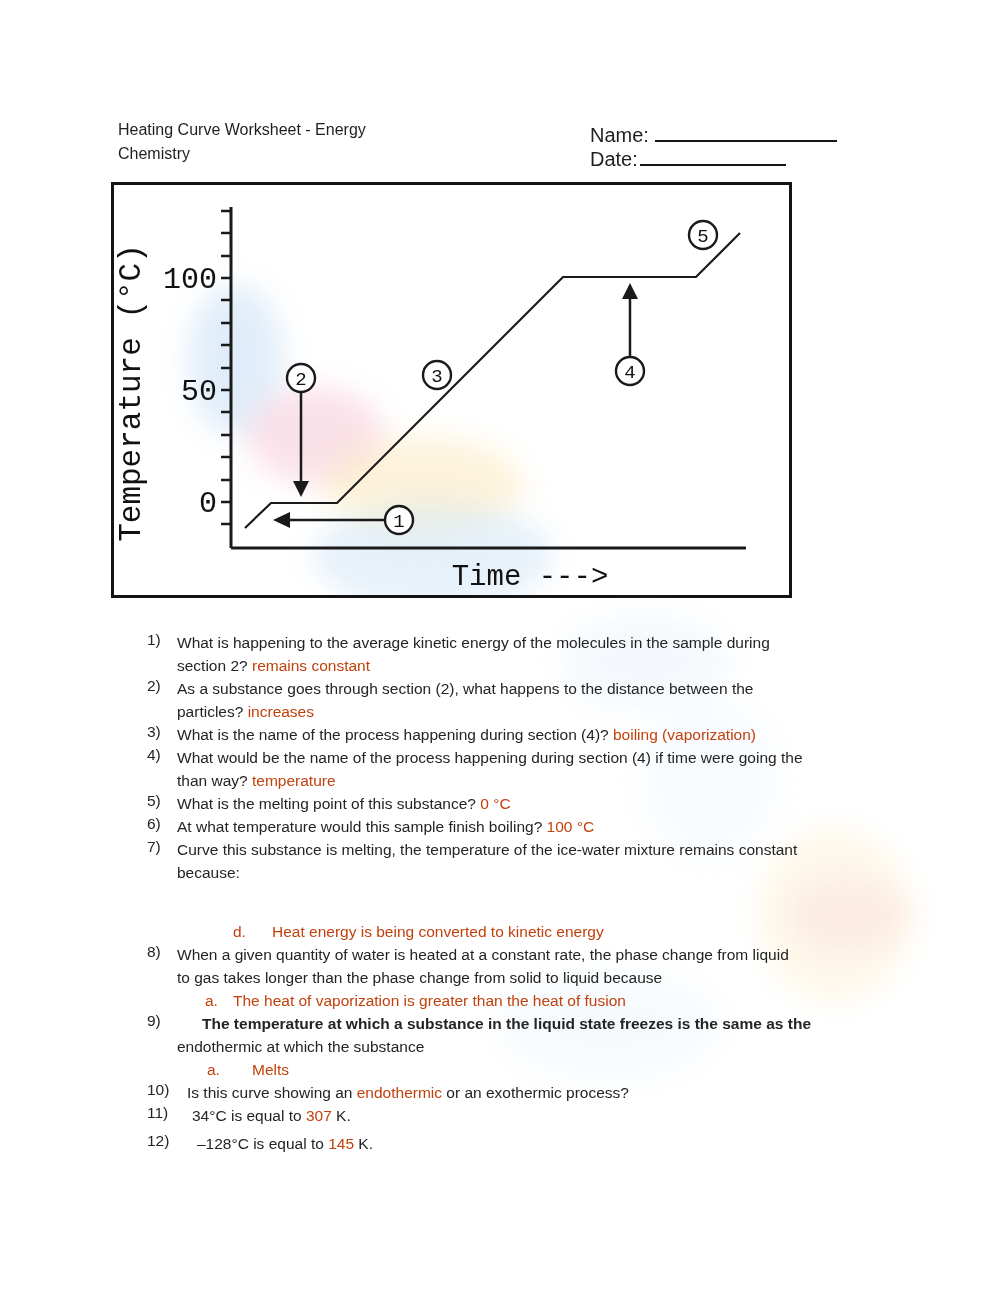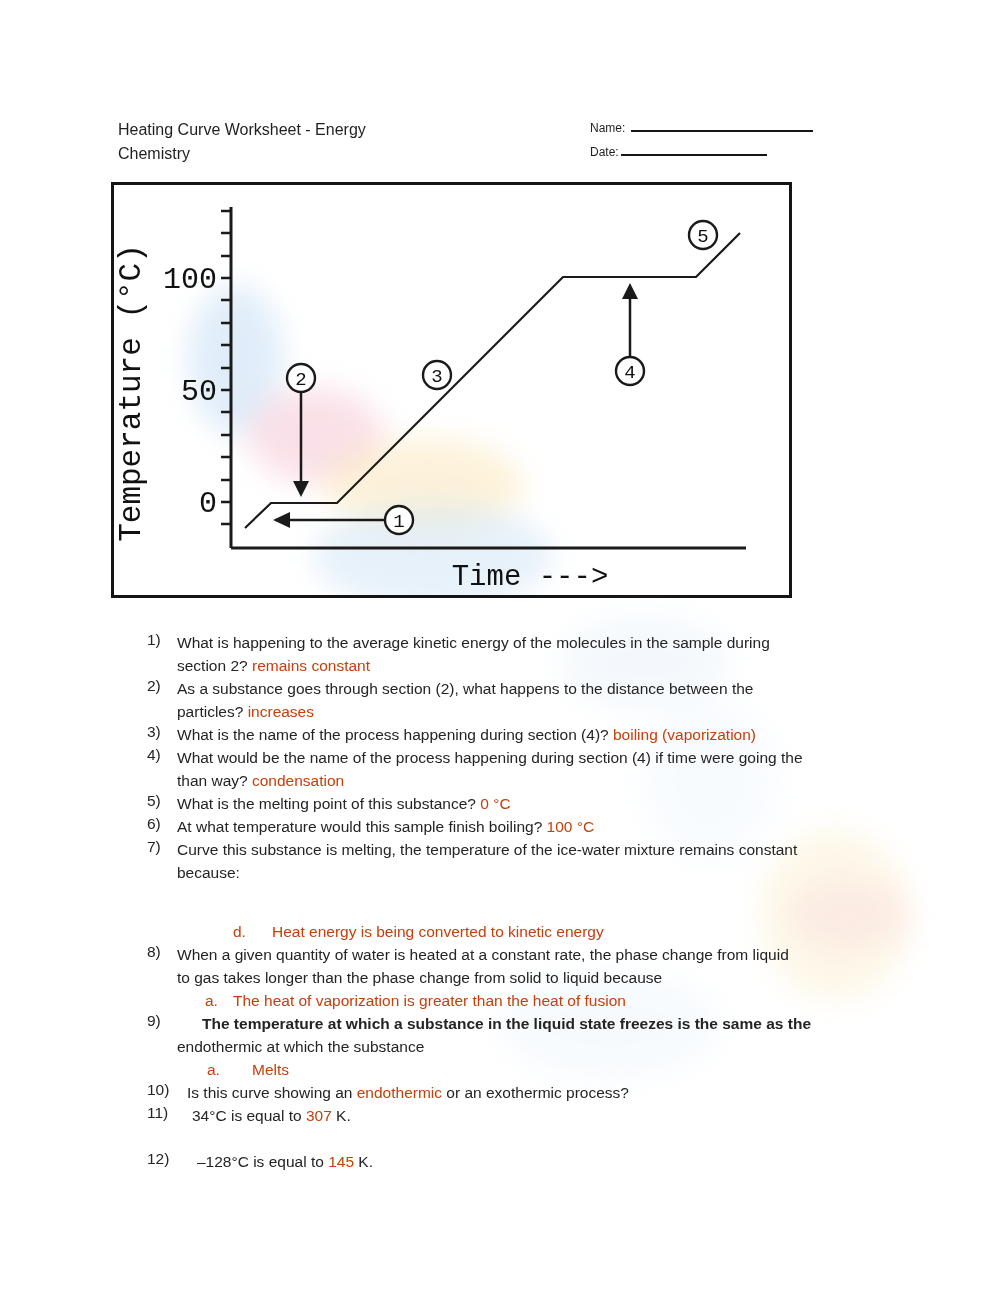--- a/index.html
+++ b/index.html
@@ -4,21 +4,21 @@
 <style>
   html,body{margin:0;padding:0;}
   body{
     width:1000px;height:1294px;position:relative;background:#ffffff;
     font-family:"Liberation Sans", sans-serif;color:#1f1f1f;overflow:hidden;
   }
   
   .blob{position:absolute;border-radius:50%;filter:blur(14px);pointer-events:none;}
   
   .hdr-left{position:absolute;left:118px;top:118px;font-size:16px;line-height:24px;}
-  .hdr-right{position:absolute;left:590px;top:116px;font-size:12px;line-height:24px;}
+  .hdr-right{position:absolute;left:590px;top:123px;font-size:20px;line-height:24px;}
   .blankline{display:inline-block;border-bottom:2px solid #151515;height:14px;vertical-align:baseline;margin-left:6px;}
   
   .graph-frame{
     position:absolute;left:111px;top:182px;width:681px;height:416px;
     border:3px solid #141414;box-sizing:border-box;background:#fff;overflow:hidden;
   }
   .graph-frame svg{position:absolute;left:0;top:0;}
   .gtxt{font-family:"Liberation Mono","DejaVu Sans Mono",monospace;fill:#111;}
   
   .questions{position:absolute;left:147px;top:631px;width:770px;font-size:15.5px;color:#242424;}
@@ -27,21 +27,21 @@
   .ql{line-height:23px;min-height:23px;}
   .r{color:#c2410c;}
   .ltr{display:inline-block;}
   .ind-d{padding-left:56px;margin-top:36px;}  .ind-d .ltr{width:39px;}
   .ind-a8{padding-left:28px;} .ind-a8 .ltr{width:28px;}
   .ind-a9{padding-left:30px;} .ind-a9 .ltr{width:45px;}
   .pad-q9{padding-left:25px;font-weight:bold;}
   .pad-q10{padding-left:10px;}
   .pad-q11{padding-left:15px;}
   .pad-q12{padding-left:20px;}
-  .gap-top{margin-top:23px;}
+  .gap-top{margin-top:5px;}
 </style>
 </head>
 <body>
 
 <div class="hdr-left">
   <div>Heating Curve Worksheet - Energy</div>
   <div>Chemistry</div>
 </div>
 <div class="hdr-right">
   <div>
@@ -118,21 +118,21 @@
   </div>
 
   <div class="q">
     <span class="qnum">3)</span>
     <div class="ql"><span>What is the name of the process happening during section (4)? </span><span class="r">boiling (vaporization)</span></div>
   </div>
 
   <div class="q">
     <span class="qnum">4)</span>
     <div class="ql"><span>What would be the name of the process happening during section (4) if time were going the</span></div>
-    <div class="ql"><span>than way? </span><span class="r">condensation</span></div>
+    <div class="ql"><span>than way? </span><span class="r">temperature</span></div>
   </div>
 
   <div class="q">
     <span class="qnum">5)</span>
     <div class="ql"><span>What is the melting point of this substance? </span><span class="r">0 °C</span></div>
   </div>
 
   <div class="q">
     <span class="qnum">6)</span>
     <div class="ql"><span>At what temperature would this sample finish boiling? </span><span class="r">100 °C</span></div>

